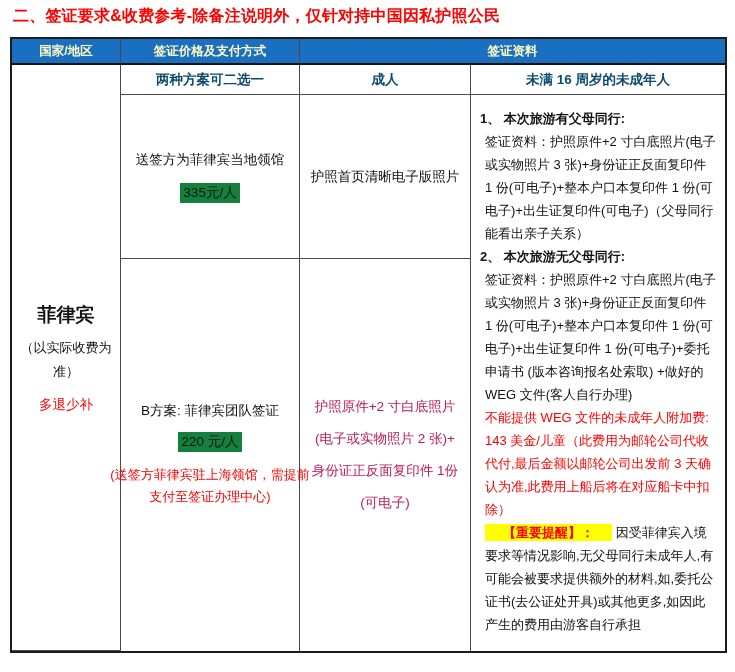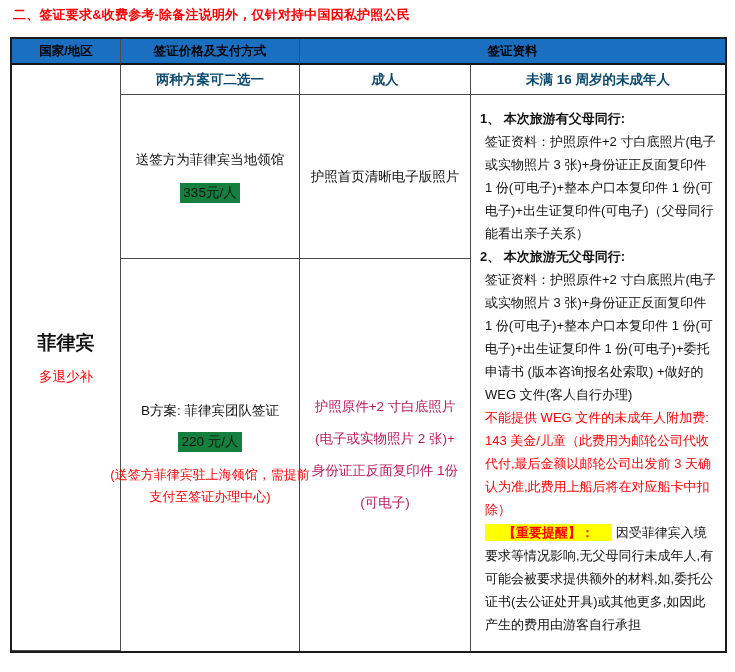--- a/index.html
+++ b/index.html
@@ -3,21 +3,21 @@
 <meta charset="utf-8">
 <style>
   html,body{margin:0;padding:0;}
   body{
     width:735px;height:672px;position:relative;background:#ffffff;
     font-family:"Liberation Sans","DejaVu Sans",sans-serif;
     color:#1a1a1a;overflow:hidden;
   }
   .page-title{
     position:absolute;left:13px;top:6px;width:710px;
-    font-size:13px;font-weight:bold;color:#ff0000;
+    font-size:16px;font-weight:bold;color:#ff0000;
     letter-spacing:0.2px;white-space:nowrap;
   }
   .vtable{
     position:absolute;left:10px;top:37px;width:717px;height:616px;
     display:grid;
     grid-template-columns:109px 179px 171px 1fr;
     grid-template-rows:26px 30px 164px 1fr;
     border:2px solid #1c1c1c;
     box-sizing:border-box;
     background:#ffffff;
@@ -25,21 +25,21 @@
   .cell{
     box-sizing:border-box;
     border-right:1px solid #4a4a4a;
     border-bottom:1px solid #4a4a4a;
     display:flex;align-items:center;justify-content:center;
     text-align:center;
   }
   .last-col{border-right:none;}
   .last-row{border-bottom:none;}
   .hdr{
-    background:#1b6fc0;color:#000000;font-weight:bold;font-size:12.5px;
+    background:#1b6fc0;color:#fef9c3;font-weight:bold;font-size:12.5px;
     border-bottom:2px solid #141414;
   }
   .subhdr{font-weight:bold;font-size:13.5px;color:#0c4a6e;}
   .country-cell{
     grid-column:1;grid-row:2/5;
     flex-direction:column;padding:4px;font-size:13px;
   }
   .country-name{font-size:19px;font-weight:bold;color:#111;}
   .country-note{margin-top:8px;line-height:24px;font-size:13px;color:#111;}
   .country-refund{margin-top:12px;color:#ff0000;font-size:13.5px;}
@@ -73,20 +73,21 @@
 <div class="page-title">二、签证要求&amp;收费参考-除备注说明外，仅针对持中国因私护照公民</div>
 
 <div class="vtable">
 
   <div class="cell hdr">国家/地区</div>
   <div class="cell hdr">签证价格及支付方式</div>
   <div class="cell hdr last-col" style="grid-column:3/5;">签证资料</div>
 
   <div class="cell country-cell">
     <span class="country-name">菲律宾</span>
+    <span class="country-note">（以实际收费为准）</span>
     <span class="country-refund">多退少补</span>
   </div>
 
   <div class="cell subhdr">两种方案可二选一</div>
   <div class="cell subhdr">成人</div>
   <div class="cell subhdr last-col">未满 16 周岁的未成年人</div>
 
   <div class="cell plan-cell plan-a">
     <span class="pline">送签方为菲律宾当地领馆</span>
     <span class="pline hl-yellow">335元/人</span>

